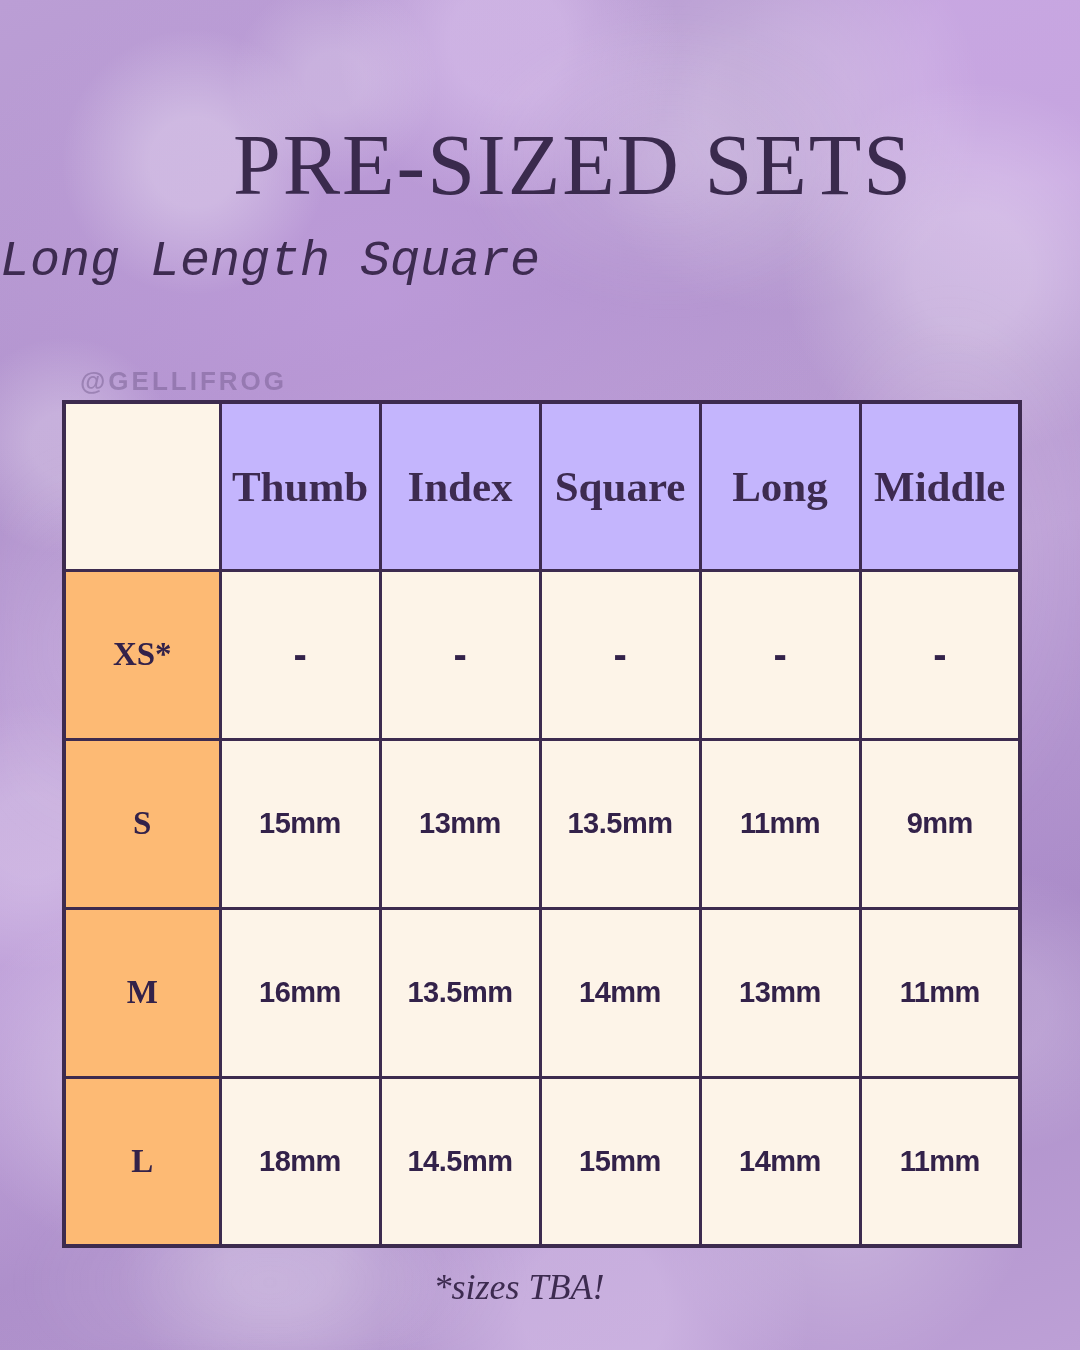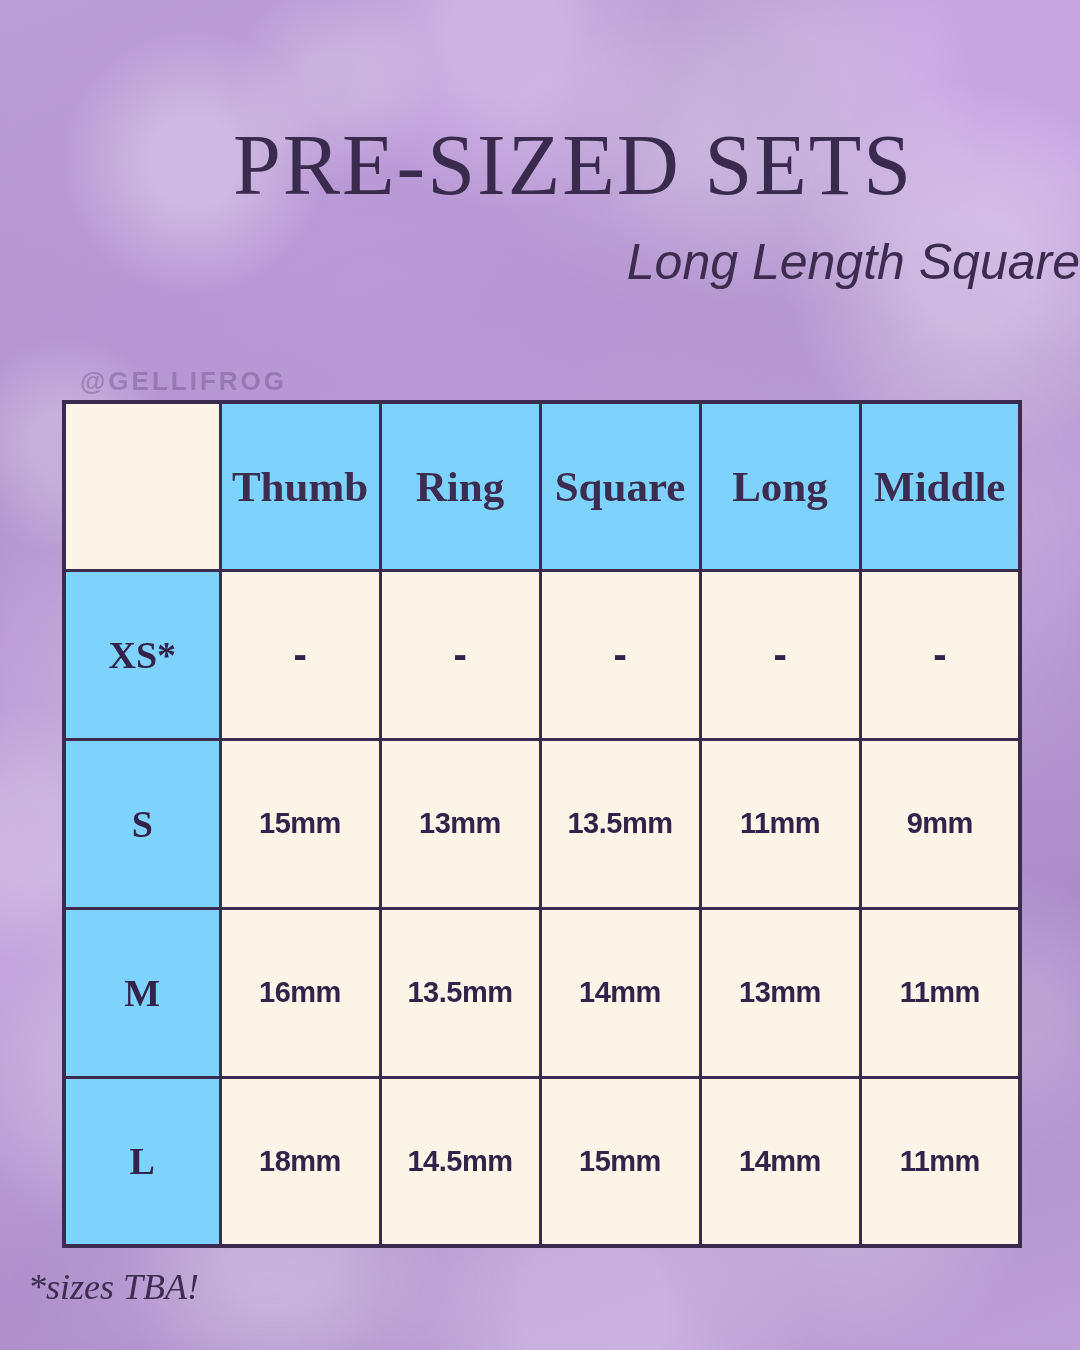--- a/index.html
+++ b/index.html
@@ -54,22 +54,22 @@
     text-align:center;
     font-family:"Liberation Serif", serif;
     font-size:86px; font-weight:400;
     letter-spacing:2px;
     color:#3a2a4d;
     line-height:1;
     margin-left:33px;
   }
   .page-subtitle {
     position:absolute; top:237px; left:0; width:1080px;
-    text-align:right;
-    font-family:Liberation Sans, sans-serif;
+    text-align:left;
+    font-family:Liberation Mono, monospace;
     font-style:italic; font-weight:400;
     font-size:50px;
     color:#3d2b50;
     line-height:1;
   }
 
   .watermark {
     position:absolute; top:366px; left:80px;
     font-family:"Liberation Sans", sans-serif;
     font-weight:700; font-size:26px;
@@ -93,53 +93,53 @@
   .size-table th, .size-table td {
     border:3px solid #3d2b4f;
     text-align:center;
     vertical-align:middle;
     padding:0;
   }
 
   .corner-cell { background:#fdf4e8; }
 
   .col-head {
-    background:#7dd3fc;
+    background:#c4b5fd;
     font-family:"Liberation Serif", serif;
     font-weight:700;
     font-size:43px;
     color:#3d2b50;
     height:168px;
   }
 
   .row-head {
-    background:#7dd3fc;
+    background:#fdba74;
     font-family:"Liberation Serif", serif;
     font-weight:700;
-    font-size:38px;
+    font-size:33px;
     color:#33224a;
   }
 
   .data-cell {
     background:#fdf4e8;
     font-family:"Liberation Sans", sans-serif;
     font-weight:700;
     font-size:29px;
     color:#33224a;
     letter-spacing:-0.5px;
   }
   .data-cell.empty { font-size:40px; }
 
   tbody tr { height:136px; }
 
   
   .footnote {
     position:absolute;
-    top:1266px; left:8px; width:1018px;
-    text-align:left;
+    top:1266px; left:0; width:1018px;
+    text-align:center;
     font-family:"Liberation Serif", serif;
     font-style:italic;
     font-size:36px;
     color:#3d2b50;
     padding-left:20px;
   }
 </style>
 </head>
 <body>
 
@@ -156,21 +156,21 @@
       <col class="c-data">
       <col class="c-data">
     <col class="c-data">
       <col class="c-data">
       <col class="c-data">
   </colgroup>
   <thead>
     <tr>
       <th class="corner-cell"></th>
       <th class="col-head">Thumb</th>
-      <th class="col-head">Ring</th>
+      <th class="col-head">Index</th>
       <th class="col-head">Square</th>
       <th class="col-head">Long</th>
       <th class="col-head">Middle</th>
     </tr>
   </thead>
   <tbody>
     <tr>
       <th class="row-head">XS*</th>
       <td class="data-cell empty">-</td>
       <td class="data-cell empty">-</td>

